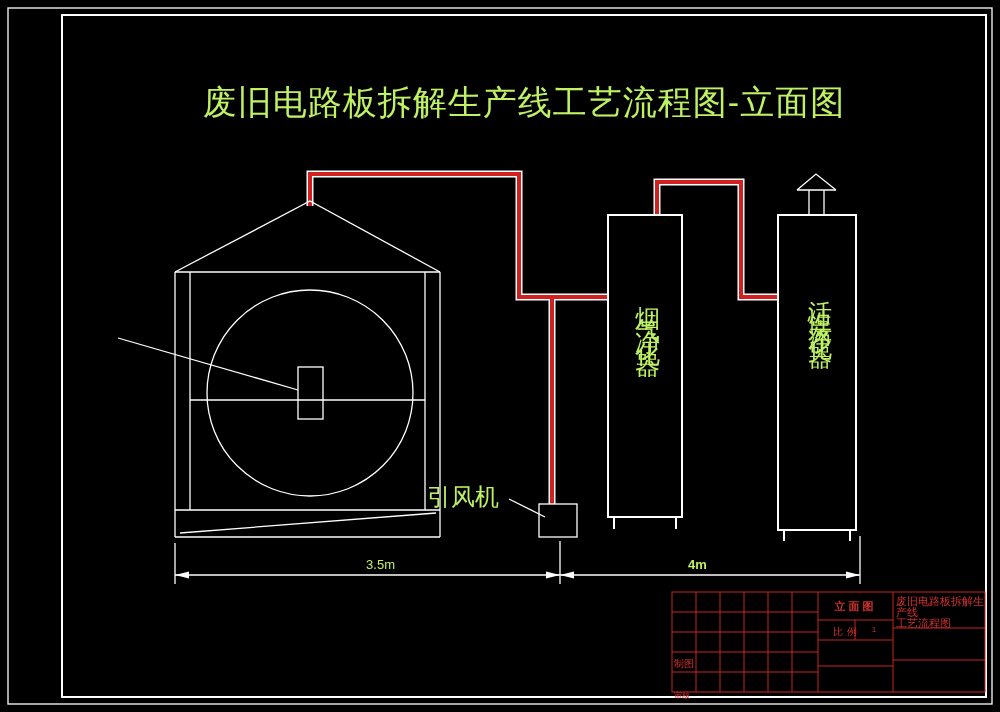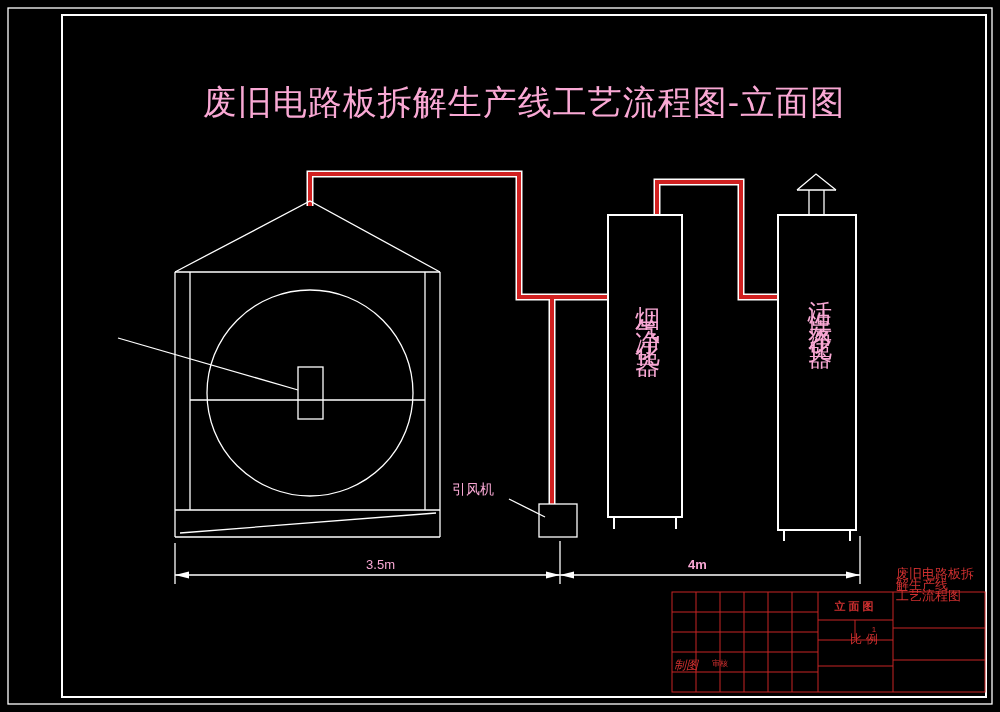--- a/index.html
+++ b/index.html
@@ -6,21 +6,21 @@
   #app{position:relative;width:1000px;height:712px;background:#000;overflow:hidden;
        font-family:"Liberation Sans", sans-serif;}
   svg{position:absolute;left:0;top:0;}
   .wl{fill:none;stroke:#ffffff;stroke-width:1.3;}
   .wl2{fill:none;stroke:#ffffff;stroke-width:2;}
   .pw{fill:none;stroke:#ffffff;stroke-width:7;stroke-linejoin:miter;}
   .pr{fill:none;stroke:#d02020;stroke-width:4;stroke-linejoin:miter;}
   .rb{fill:none;stroke:#c62424;stroke-width:1;}
   .arr{fill:#ffffff;stroke:none;}
   .abs{position:absolute;}
-  .txt{color:#f9a8d4;font-family:"Liberation Sans", sans-serif;}
+  .txt{color:#bef264;font-family:"Liberation Sans", sans-serif;}
   .rtxt{color:#d03030;font-family:"Liberation Sans", sans-serif;}
   .pre{white-space:pre-line;}
   .vtxt{writing-mode:vertical-rl;text-orientation:upright;}
 </style>
 </head>
 <body>
 
 <div id="app">
 
   <svg width="1000" height="712" viewBox="0 0 1000 712">
@@ -106,29 +106,29 @@
       <line class="rb" x1="818" y1="666" x2="893" y2="666"></line>
       <line class="rb" x1="855" y1="620" x2="855" y2="640"></line>
       <line class="rb" x1="893" y1="628" x2="985" y2="628"></line>
       <line class="rb" x1="893" y1="660" x2="985" y2="660"></line>
     </g>
   </svg>
 
   <div class="abs txt" style="left:62px;top:80px;width:924px;text-align:center;font-size:34px;letter-spacing:1px;">废旧电路板拆解生产线工艺流程图-立面图</div>
 
 
-  <div class="abs txt" style="left:452px;top:481px;font-size:14px;font-family:Liberation Serif, serif;">引风机</div>
+  <div class="abs txt" style="left:427px;top:481px;font-size:24px;font-family:Liberation Serif, serif;">引风机</div>
 
   <div class="abs txt vtxt" style="left:632px;top:286px;font-size:25px;letter-spacing:12px;">烟气净化器</div>
   <div class="abs txt vtxt" style="left:804px;top:282px;font-size:24px;letter-spacing:9px;">活性炭净化器</div>
 
   <div class="abs txt" style="left:340px;top:557px;width:55px;text-align:right;font-size:13px;">3.5m</div>
   <div class="abs txt" style="left:688px;top:557px;width:44px;font-size:13px;font-weight:bold;">4m</div>
 
   <div class="abs rtxt" style="left:818px;top:599px;width:75px;text-align:center;font-size:11px;letter-spacing:3px;font-weight:bold;">立面图</div>
-  <div class="abs rtxt pre" style="left:896px;top:568px;width:88px;font-size:13px;line-height:11px;">废旧电路板拆解生产线
+  <div class="abs rtxt pre" style="left:896px;top:596px;width:88px;font-size:11px;line-height:11px;">废旧电路板拆解生产线
 工艺流程图</div>
-  <div class="abs rtxt" style="left:850px;top:625px;font-size:12px;letter-spacing:4px;margin-top:6px;">比例</div>
+  <div class="abs rtxt" style="left:833px;top:625px;font-size:10px;letter-spacing:4px;">比例</div>
   <div class="abs rtxt" style="left:855px;top:625px;width:38px;text-align:center;font-size:8px;">1</div>
-  <div class="abs rtxt" style="left:674px;top:657px;font-size:12px;font-style:italic;">制图</div>
-  <div class="abs rtxt" style="left:674px;top:658px;font-size:8px;margin-left:38px;">审核</div>
+  <div class="abs rtxt" style="left:674px;top:657px;font-size:10px;">制图</div>
+  <div class="abs rtxt" style="left:674px;top:690px;font-size:8px;">审核</div>
 
 </div>
 
 </body></html>

